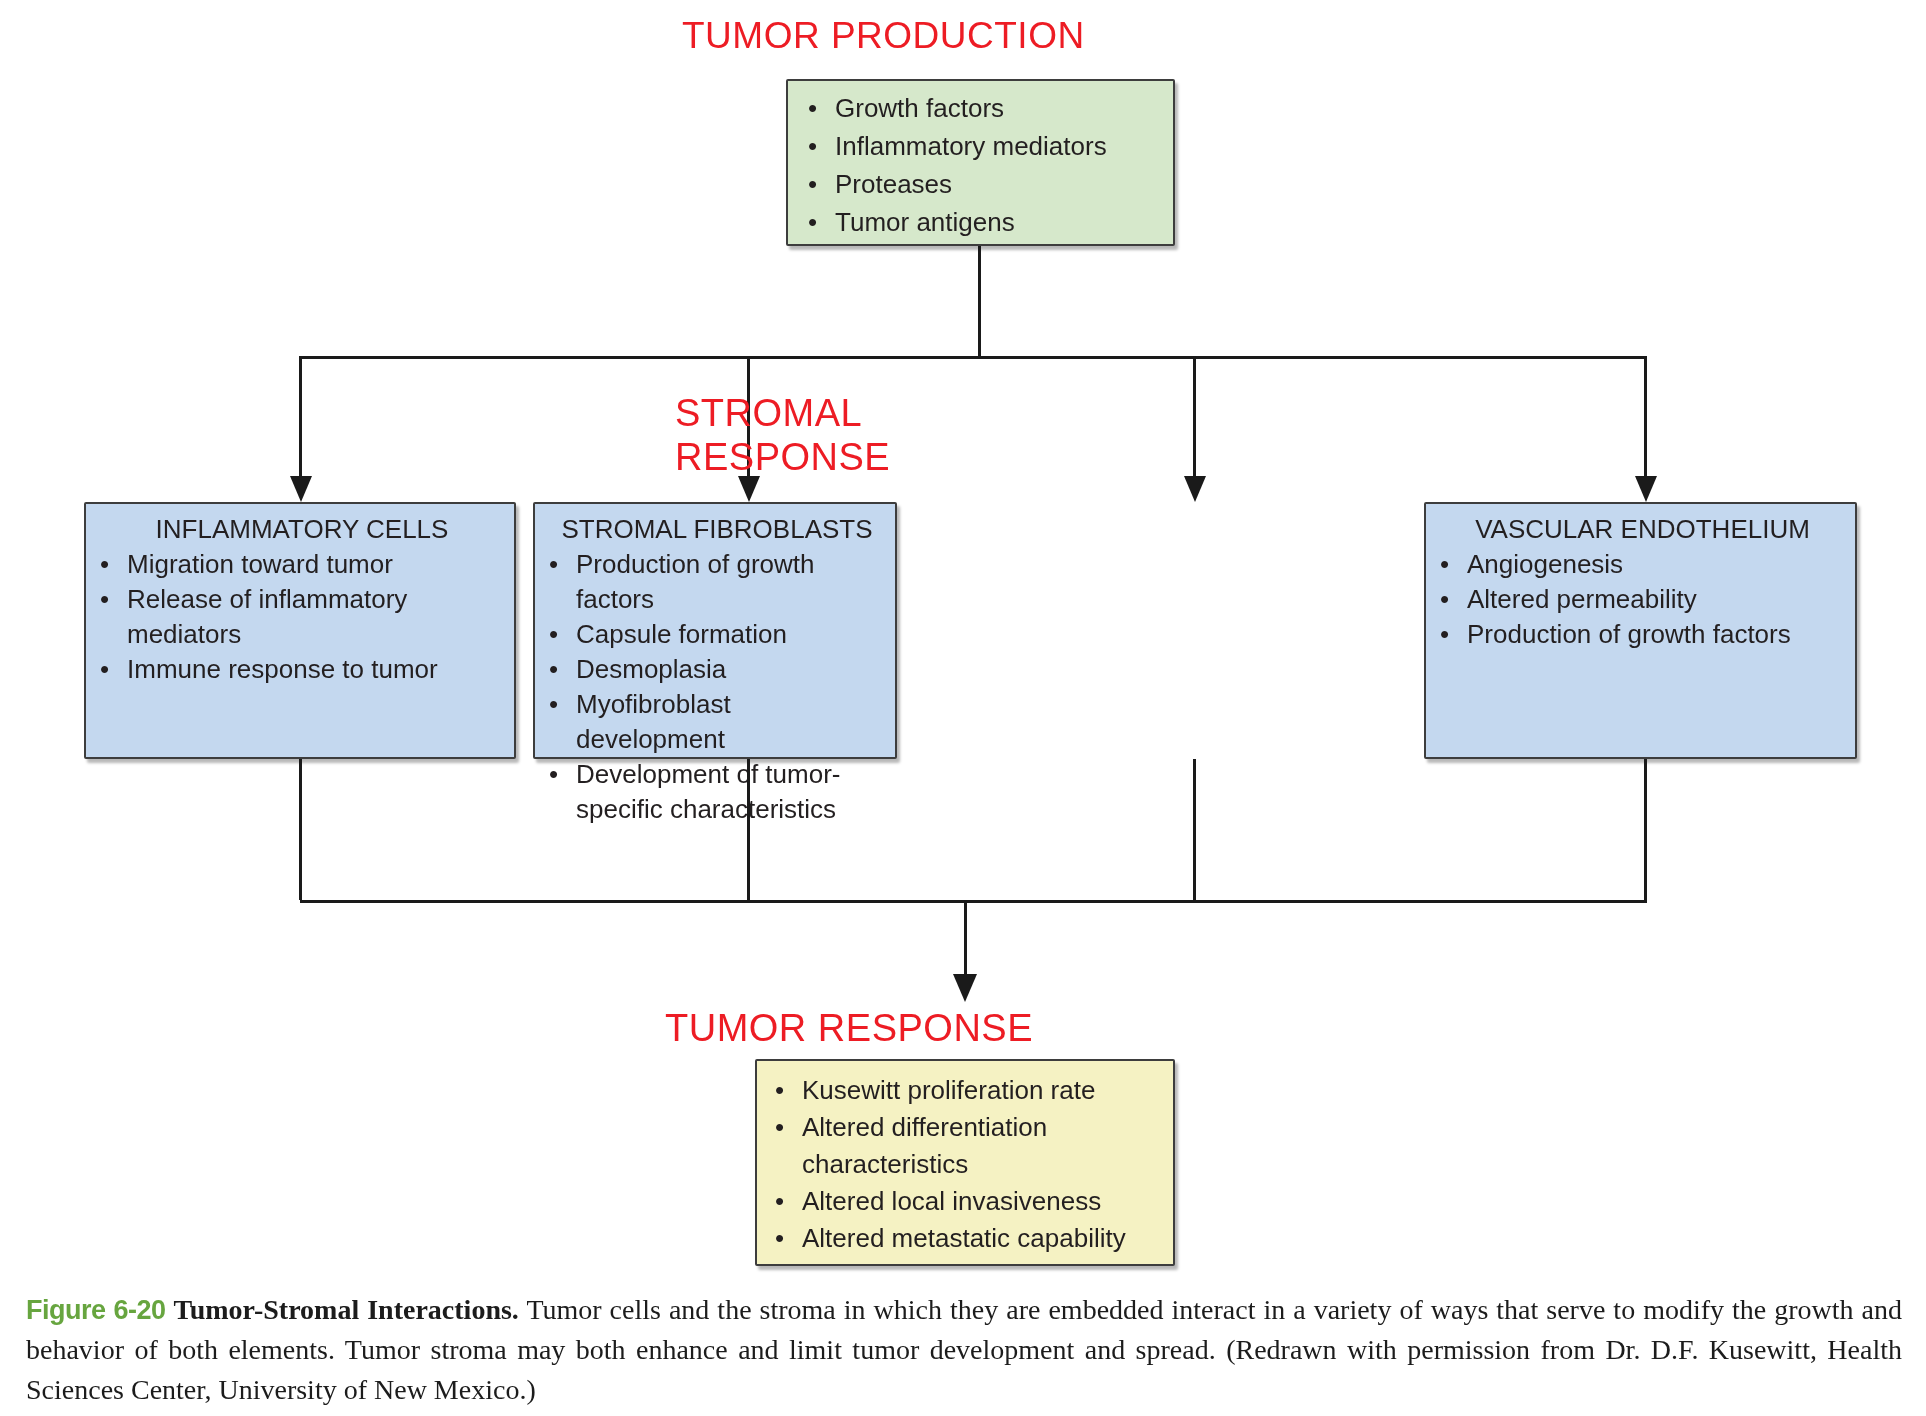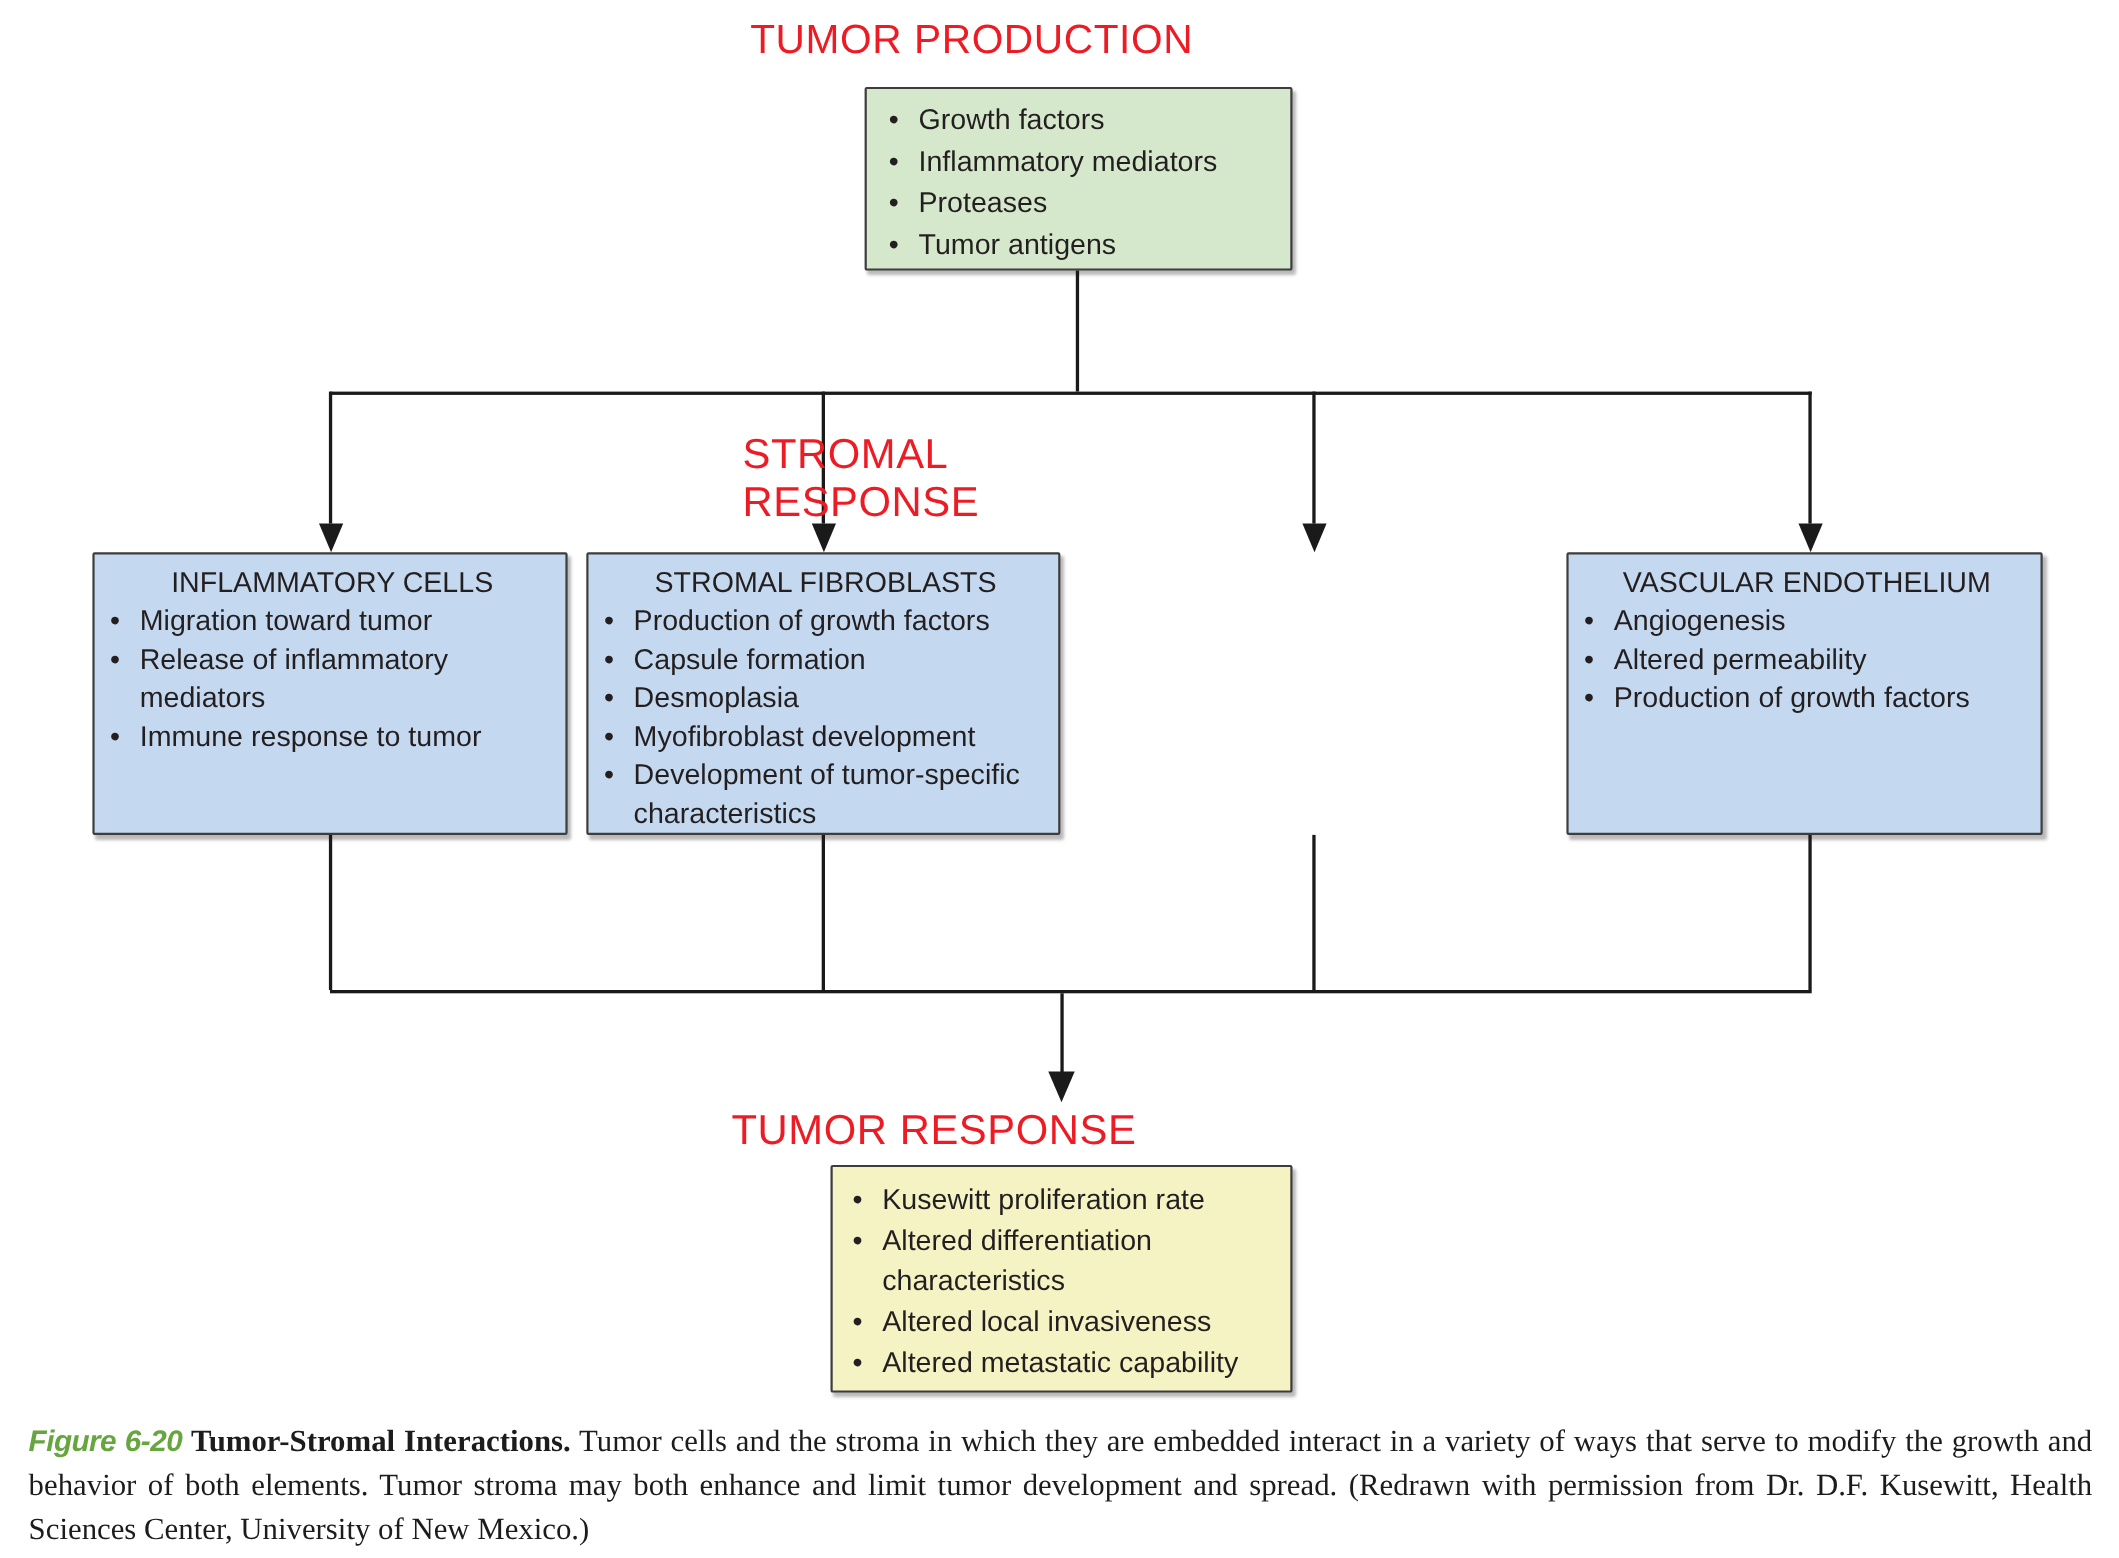--- a/index.html
+++ b/index.html
@@ -18,21 +18,21 @@
   .box li { position:relative; padding-left:31px; }
   .box li::before { content:"\2022"; position:absolute; left:4px; }
   .box-title { text-align:center; }
 
   .green-box { background:var(--production-box-fill,#d6e8cb); left:786px; top:79px;
                width:389px; height:167px; padding:8px 6px 0 16px; font-size:26px; line-height:38px; }
 
   .blue-box { background:var(--stromal-box-fill,#c4d8ef); top:502px; height:257px;
               padding:8px 6px 0 10px; font-size:26px; line-height:35px; }
   .b1 { left:84px;   width:432px; }
-  .b2 { left:533px;  width:431px; }
+  .b2 { left:533px;  width:364px; }
   .b3 { left:977px;  width:433px; }
   .b4 { left:1424px; width:433px; }
   .b1 li { padding-right:42px; }
   .b2 li { padding-right:18px; }
 
   .yellow-box { background:var(--response-box-fill,#f5f2c3); left:755px; top:1059px;
                 width:420px; height:207px; padding:11px 4px 0 14px; font-size:26px; line-height:37px; }
 
   .vline, .hline { position:absolute; background:#1a1a1a; }
   .ahead { position:absolute; width:0; height:0; border-left:11px solid transparent;
@@ -48,21 +48,21 @@
   .riser    { top:759px; width:3px; height:141px; }
   #riser1 { left:299px; } #riser2 { left:747px; } #riser3 { left:1193px; } #riser4 { left:1644px; }
   #h-bottom { left:300px; top:900px; width:1347px; height:3px; }
   #v-center { left:964px; top:903px; width:3px; height:72px; }
   #head-center { left:953px; top:974px; border-left-width:12px; border-right-width:12px; border-top-width:28px; }
 
   .caption { position:absolute; left:26px; top:1290px; width:1876px;
              font-family:"Liberation Serif", serif; font-size:28px; line-height:40px;
              text-align:justify; color:#1c1c1c; }
   .fig-label { font-family:"Liberation Sans", sans-serif; font-weight:bold; font-size:27px;
-               letter-spacing:-0.5px; color:var(--figure-label-green,#67a53f);font-style:italic; }
+               letter-spacing:-0.5px; color:var(--figure-label-green,#67a53f); }
   .cap-title { font-weight:bold; }
 </style>
 </head>
 <body>
 
 <div class="canvas">
 
   <div class="red-heading" id="heading-production">TUMOR PRODUCTION</div>
 
   <div class="box green-box">

